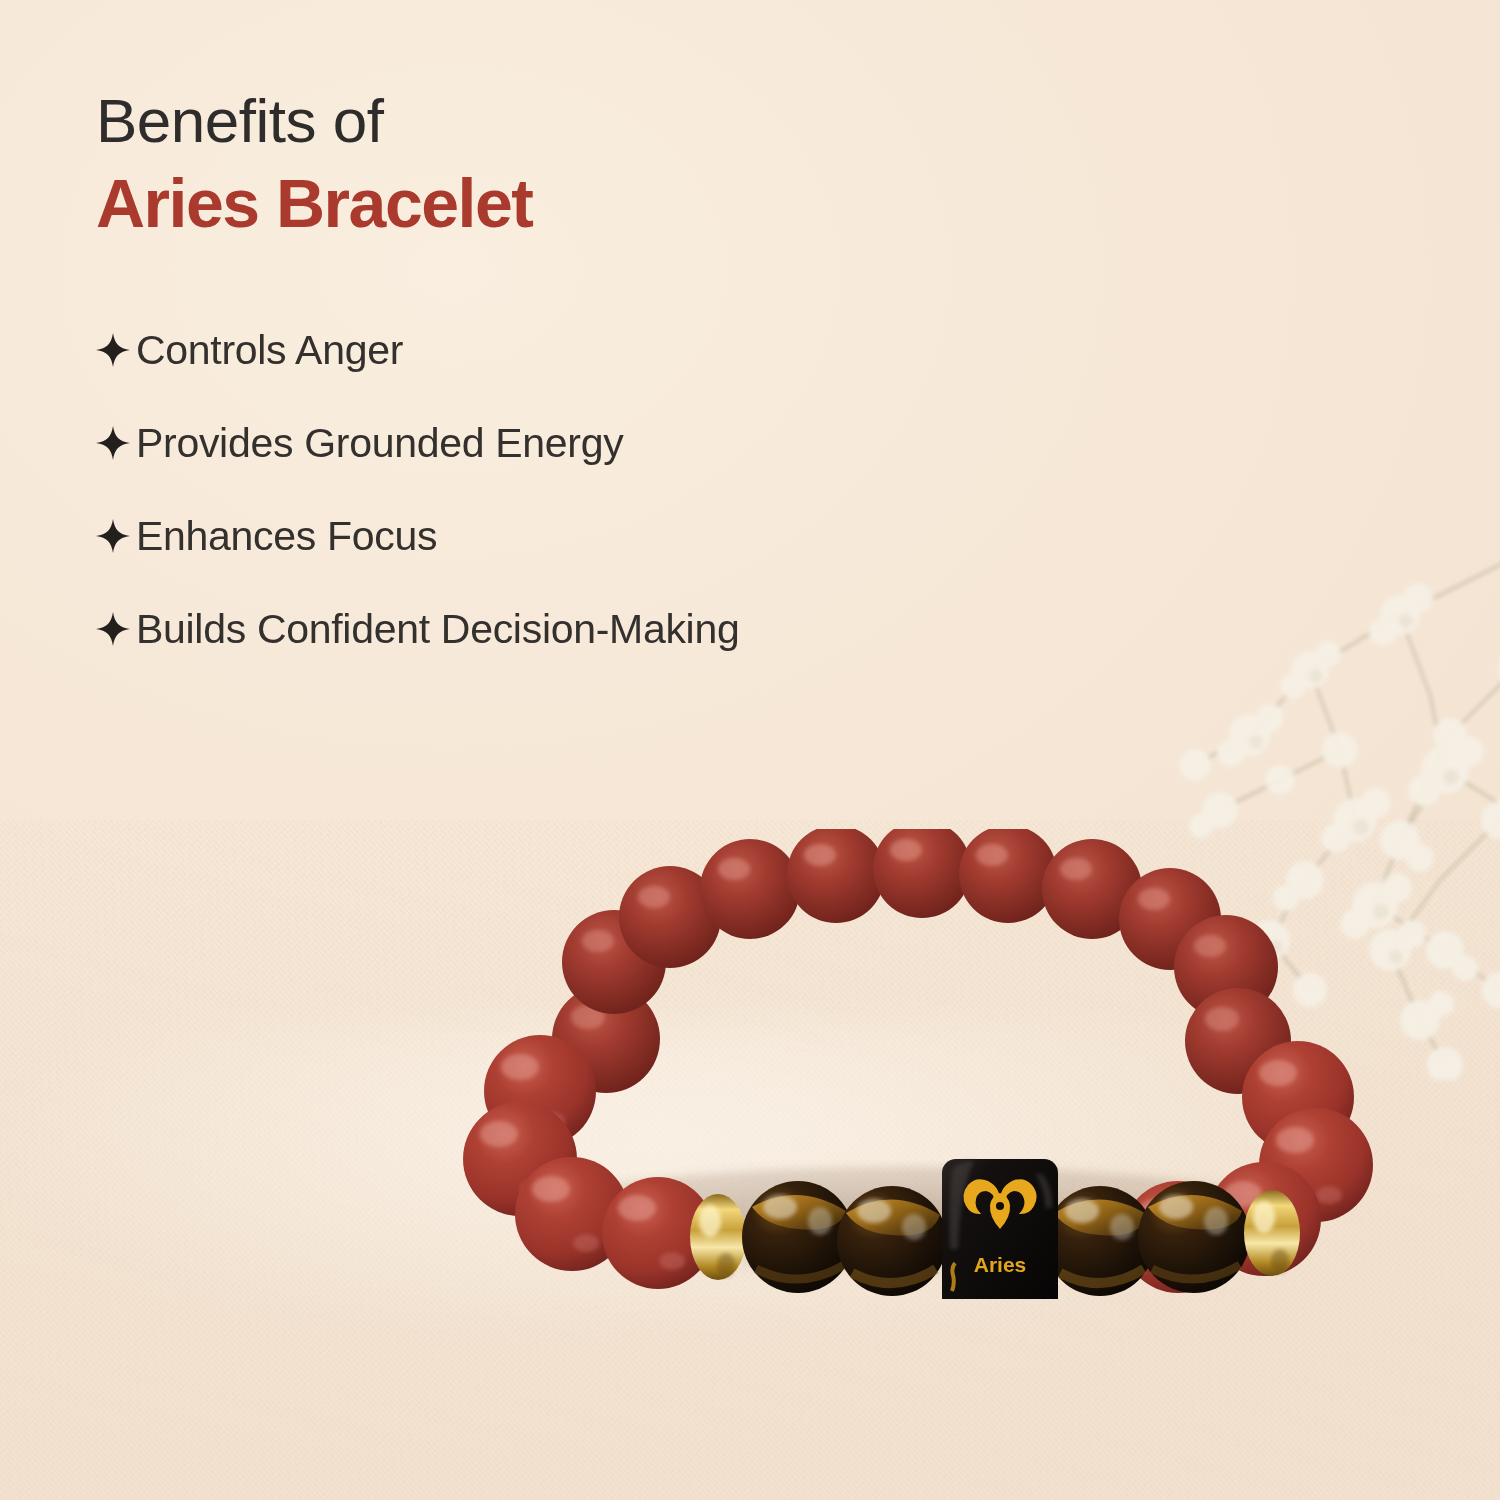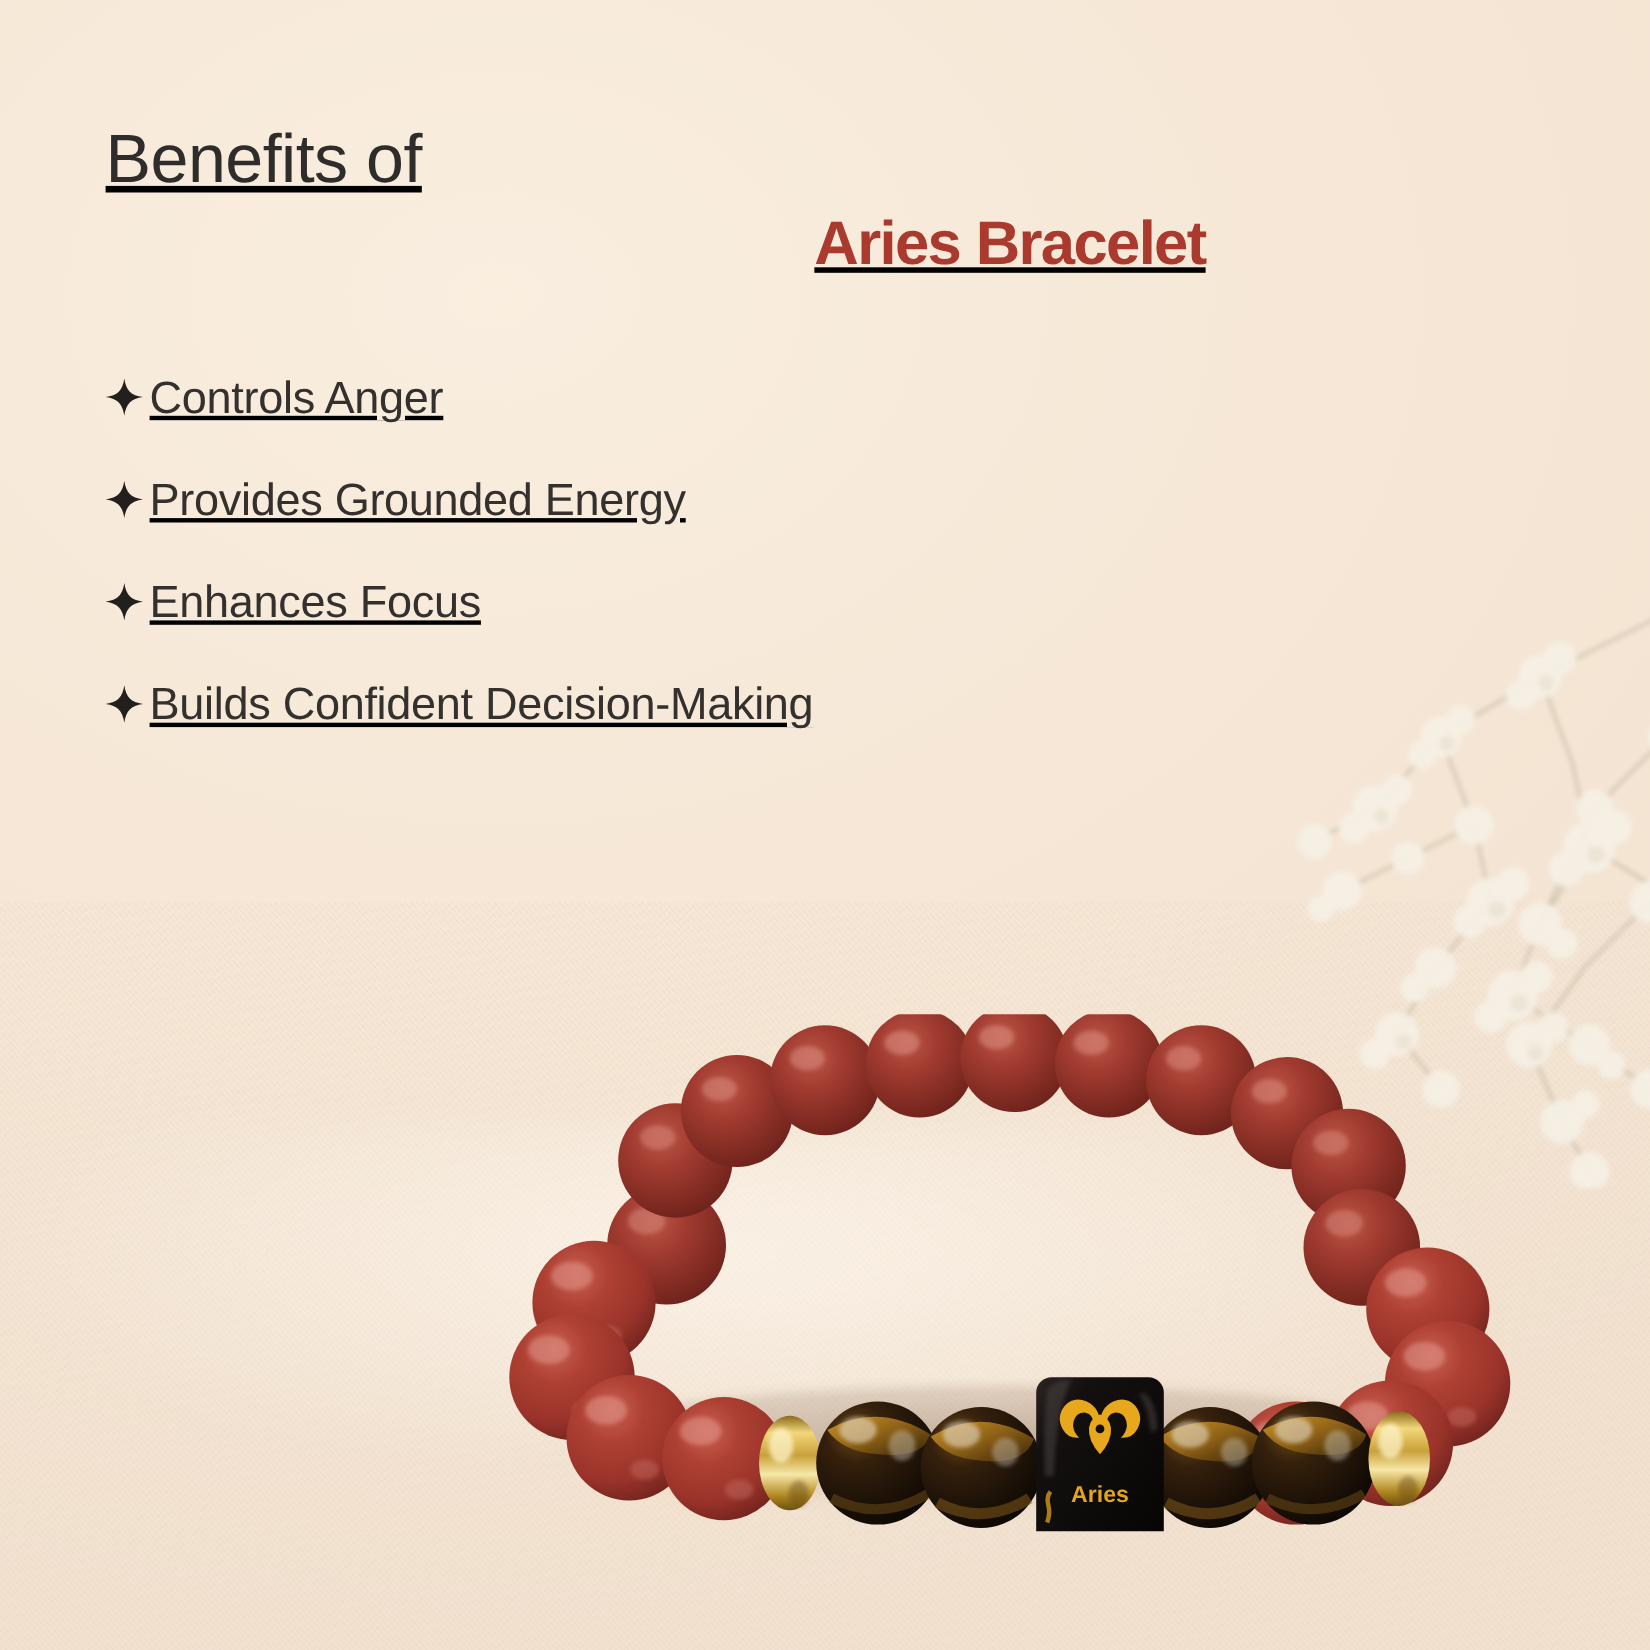--- a/index.html
+++ b/index.html
@@ -44,40 +44,38 @@
     left: -5%; width: 110%;
     top: 1020px; height: 300px;
     background: radial-gradient(60% 100% at 45% 40%, rgba(255,252,246,.55) 0%, rgba(255,252,246,0) 72%);
     filter: blur(18px);
   }
 
   
   .copy {
     position: absolute;
     left: 96px;
-    top: 112px;
+    top: 88px;
     width: 1000px;
-    text-decoration: underline;
   }
   .kicker {
     font-size: 62px;
     font-weight: 400;
     letter-spacing: -0.5px;
     color: #2f2d2b;
     line-height: 1.05;
     margin: 0;
   }
   .headline {
-    font-size: 56px;
+    font-size: 68px;
     font-weight: 700;
     letter-spacing: -1.5px;
     line-height: 1.08;
     margin: 14px 0 0 0;
     color: #a93a2d;
-    text-align: right;
   }
 
   .benefits {
     list-style: none;
     margin: 86px 0 0 0;
     padding: 0;
   }
   .benefit {
     display: flex;
     align-items: center;
@@ -107,21 +105,21 @@
     width: 420px;
     height: 560px;
     filter: blur(2.2px);
     opacity: .95;
   }
 
   
   .bracelet {
     position: absolute;
     left: 400px;
-    top: 922px;
+    top: 829px;
     width: 1020px;
     height: 470px;
   }
   .bracelet svg { display: block; width: 100%; height: 100%; }
 </style>
 </head>
 <body>
 
 <div id="stage">
 

